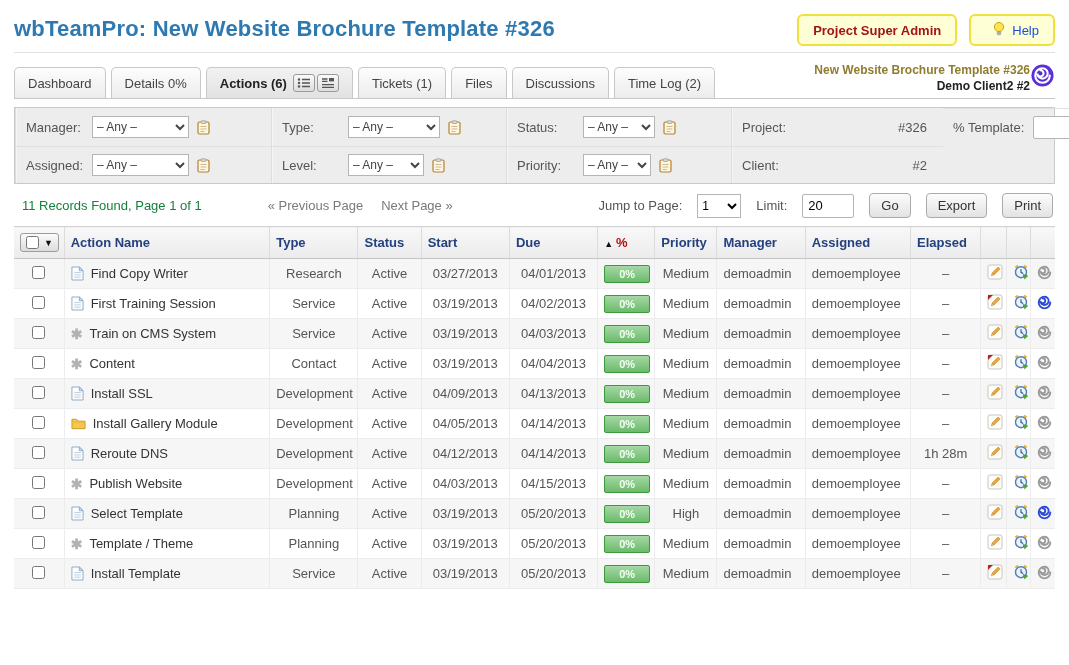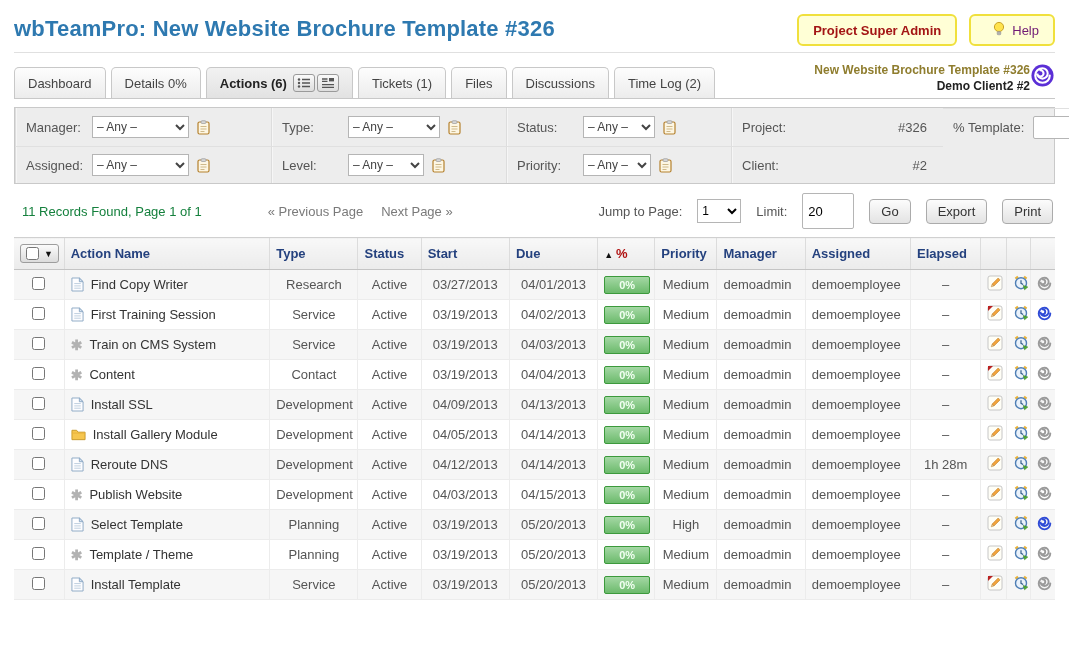--- a/index.html
+++ b/index.html
@@ -6,21 +6,21 @@
   html,body { background:#fff; font-family:"Liberation Sans", sans-serif; }
   body { width:1069px; height:665px; overflow:hidden; }
   .page { padding:0 14px; }
 
   
   .top-header { display:flex; align-items:flex-start; justify-content:space-between; padding:12px 0 6px 0; border-bottom:1px solid #e0e0e0; }
   .app-title { font-size:22px; font-weight:bold; color:#2e79b0; padding-top:4px; letter-spacing:0.2px; }
   .header-buttons { display:flex; gap:12px; padding-top:2px; }
   .yellow-btn { background:#ffffd6; border:2px solid #f0e03c; border-radius:6px; padding:5px 14px; font-size:13px; font-weight:bold; cursor:pointer; display:flex; align-items:center; gap:6px; }
   .yellow-btn.admin { color:#a31515; }
-  .yellow-btn.help { color:#701a75; font-weight:normal;padding-left:21px; }
+  .yellow-btn.help { color:#1d4ed8; font-weight:normal;padding-left:21px; }
 
   
   .tab-strip { display:flex; align-items:flex-end; border-bottom:1px solid #c8c8c8; padding-top:10px; position:relative; }
   .tabs { display:flex; gap:5px; }
   .tab { background:linear-gradient(#fdfdfd,#ececec); border:1px solid #c8c8c8; border-bottom:none; border-radius:5px 5px 0 0; padding:6px 13px; font-size:13px; color:#444; cursor:pointer; display:flex; align-items:center; gap:6px; }
   .tab.active { background:linear-gradient(#f2f2f2,#e2e2e2); font-weight:bold; color:#222; }
   .view-toggle { display:flex; gap:2px; }
   .mini-btn { background:linear-gradient(#fafafa,#dedede); border:1px solid #9a9a9a; border-radius:3px; width:22px; height:18px; display:flex; align-items:center; justify-content:center; cursor:pointer; }
   .tab-right { margin-left:auto; display:flex; align-items:flex-start; gap:0; padding-bottom:4px; }
   .proj-info { text-align:right; font-size:12px; line-height:1.3; }
@@ -40,21 +40,21 @@
   .f-static { font-size:13px; color:#555; }
   .clip { display:inline-flex; cursor:pointer; }
 
   
   .page-bar { display:flex; align-items:center; padding:9px 2px 8px 8px; font-size:13px; color:#555; }
   .records { color:#15803d; }
   .pg-link { color:#7a7a7a; cursor:pointer; text-decoration:none; }
   .prev { margin-left:66px; } .next { margin-left:18px; }
   .jump-wrap { margin-left:auto; display:flex; align-items:center; gap:15px; }
   .jump-wrap select { height:24px; border:1px solid #b5b5b5; background:#fff; font-size:12px; width:44px; }
-  .jump-wrap input { width:52px; height:36px; border:1px solid #b5b5b5; border-radius:2px; padding:0 5px; font-size:13px; }
+  .jump-wrap input { width:52px; height:24px; border:1px solid #b5b5b5; border-radius:2px; padding:0 5px; font-size:13px; }
   .gray-btn { background:linear-gradient(#fcfcfc,#e3e3e3); border:1px solid #ababab; border-radius:4px; padding:4px 11px; font-size:13px; color:#333; cursor:pointer; }
 
   
   table { border-collapse:collapse; table-layout:fixed; width:1041px; }
   thead th { background:linear-gradient(#f8f8f8,#ebebeb); border-top:1px solid #d0d0d0; border-bottom:1px solid #c4c4c4; font-size:13px; color:#24417e; text-align:left; padding:6px 6px; font-weight:bold; }
   thead th + th { border-left:1px solid #dcdcdc; }
   tbody td { font-size:13px; color:#555; padding:5px 6px; height:28px; }
   tbody td + td { border-left:1px solid #ececec; }
   tbody tr { border-bottom:1px solid #ececec; }
   tbody tr.odd { background:#f6f6f6; }

